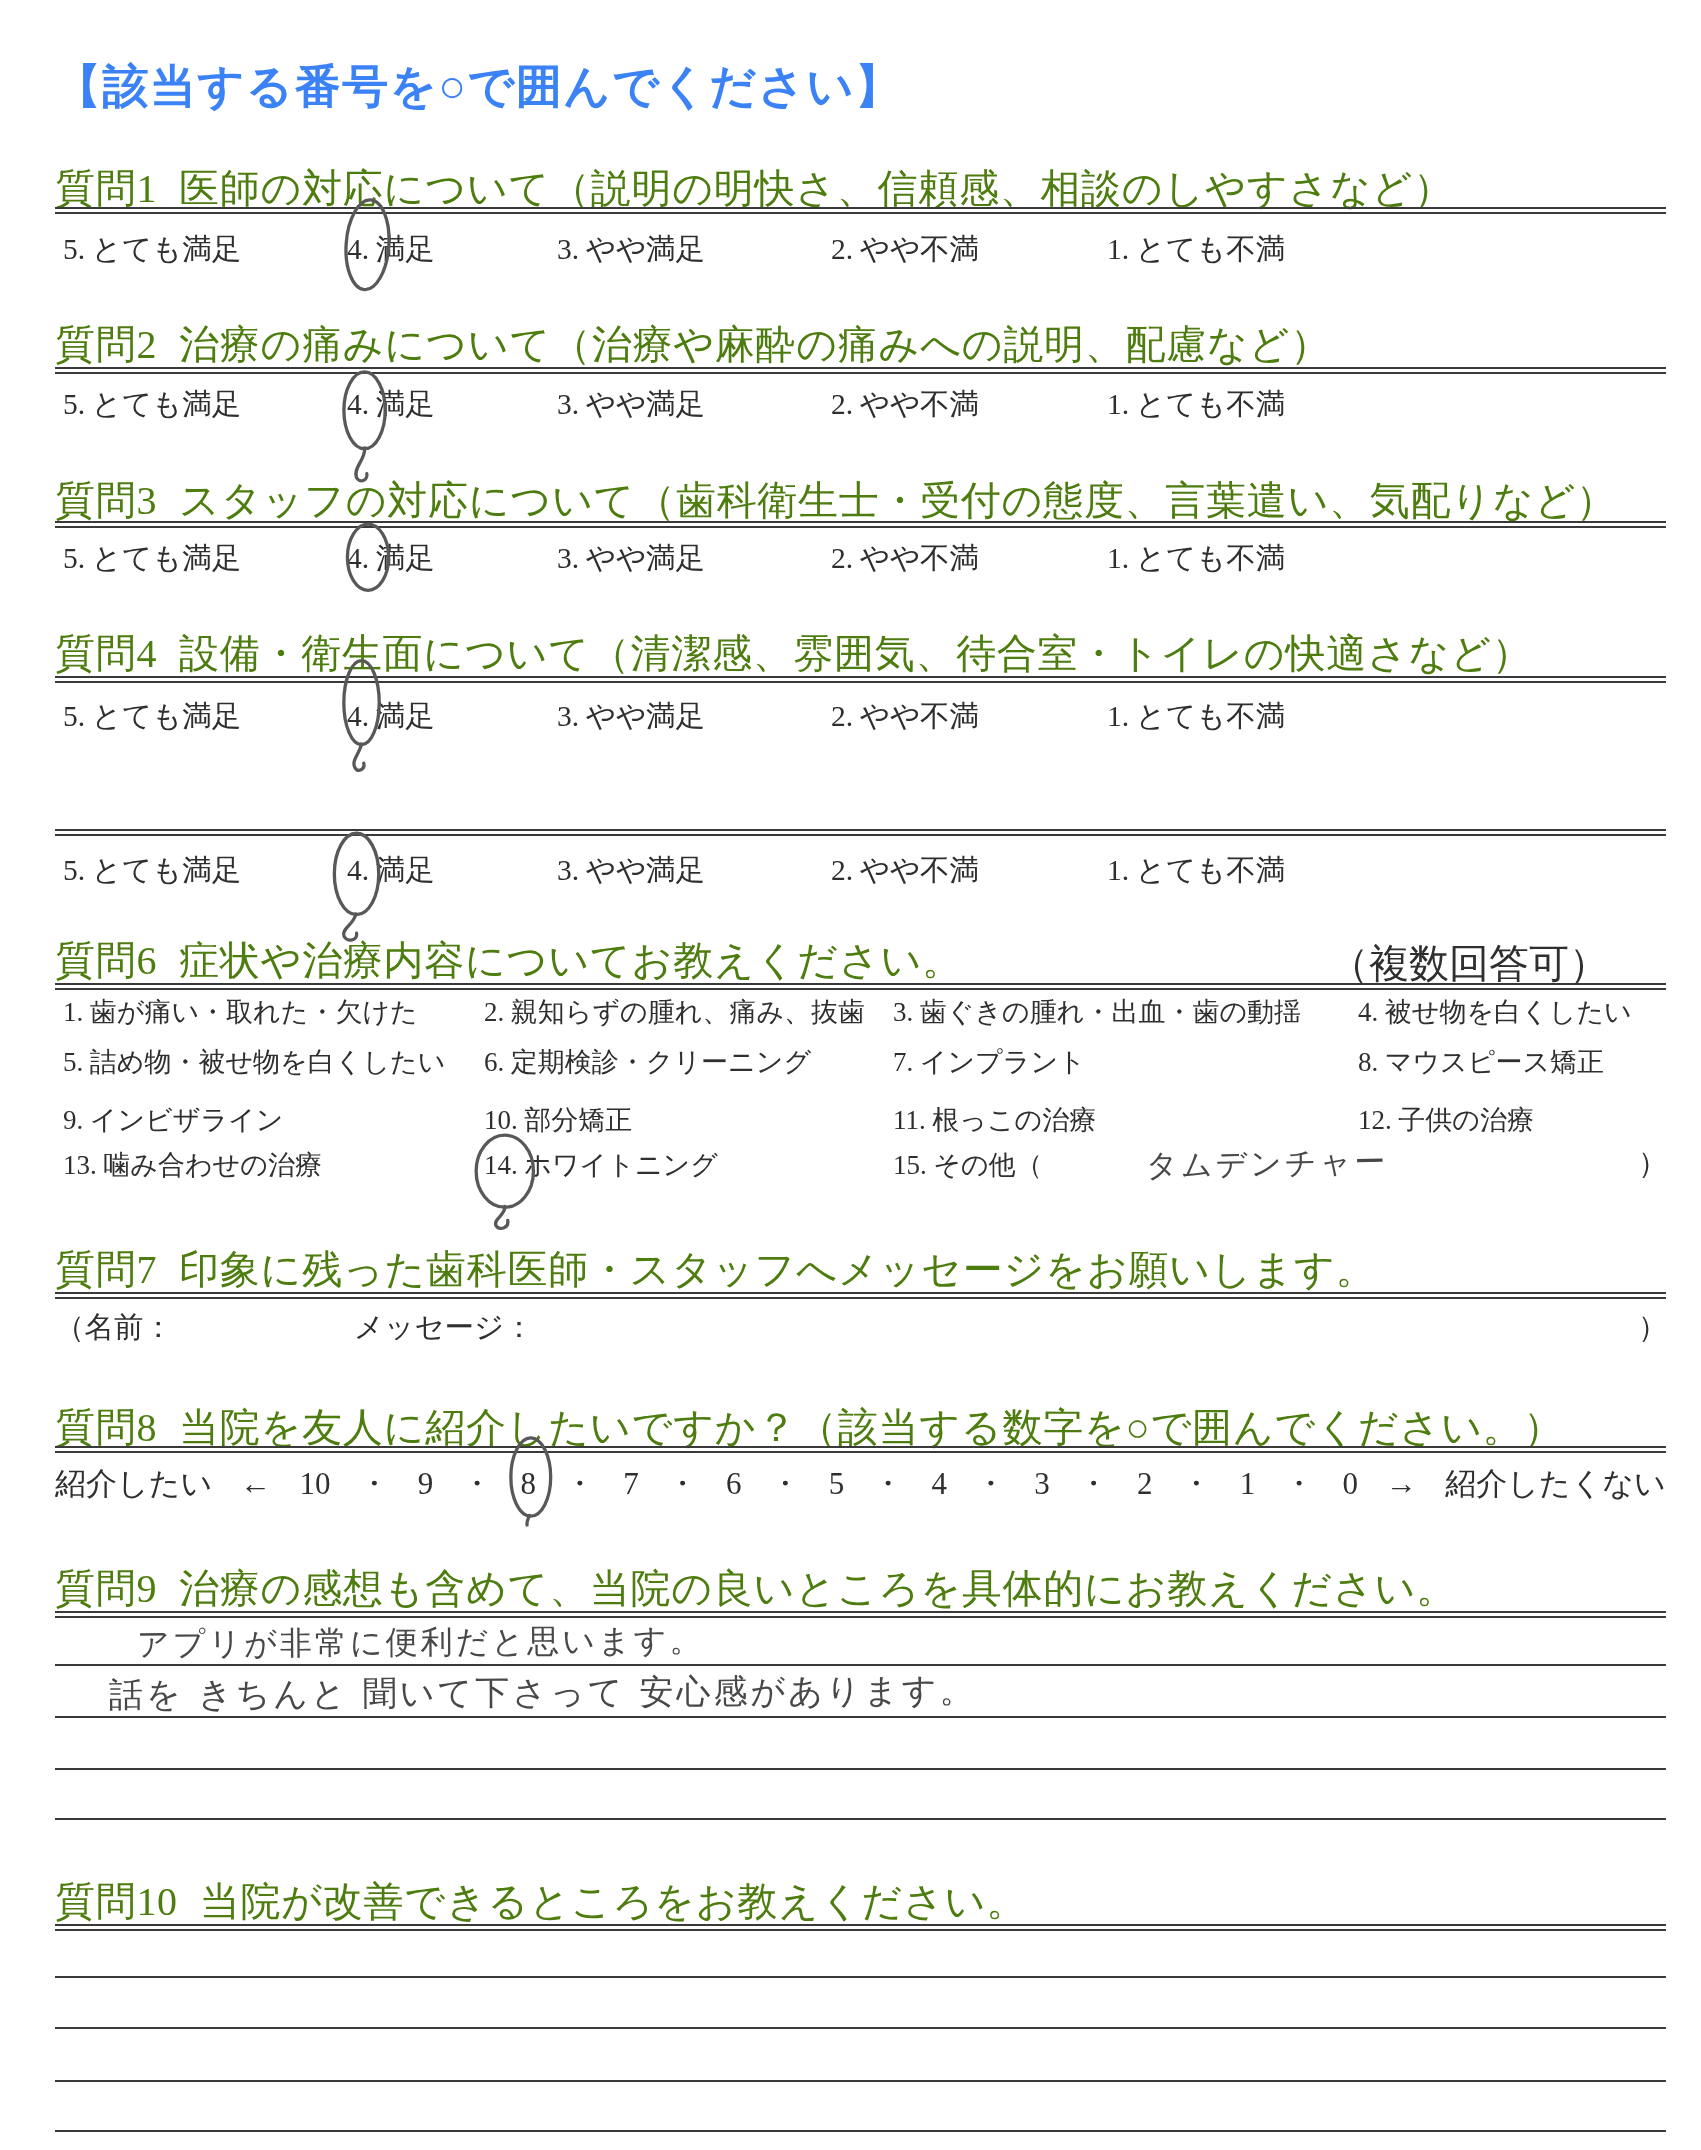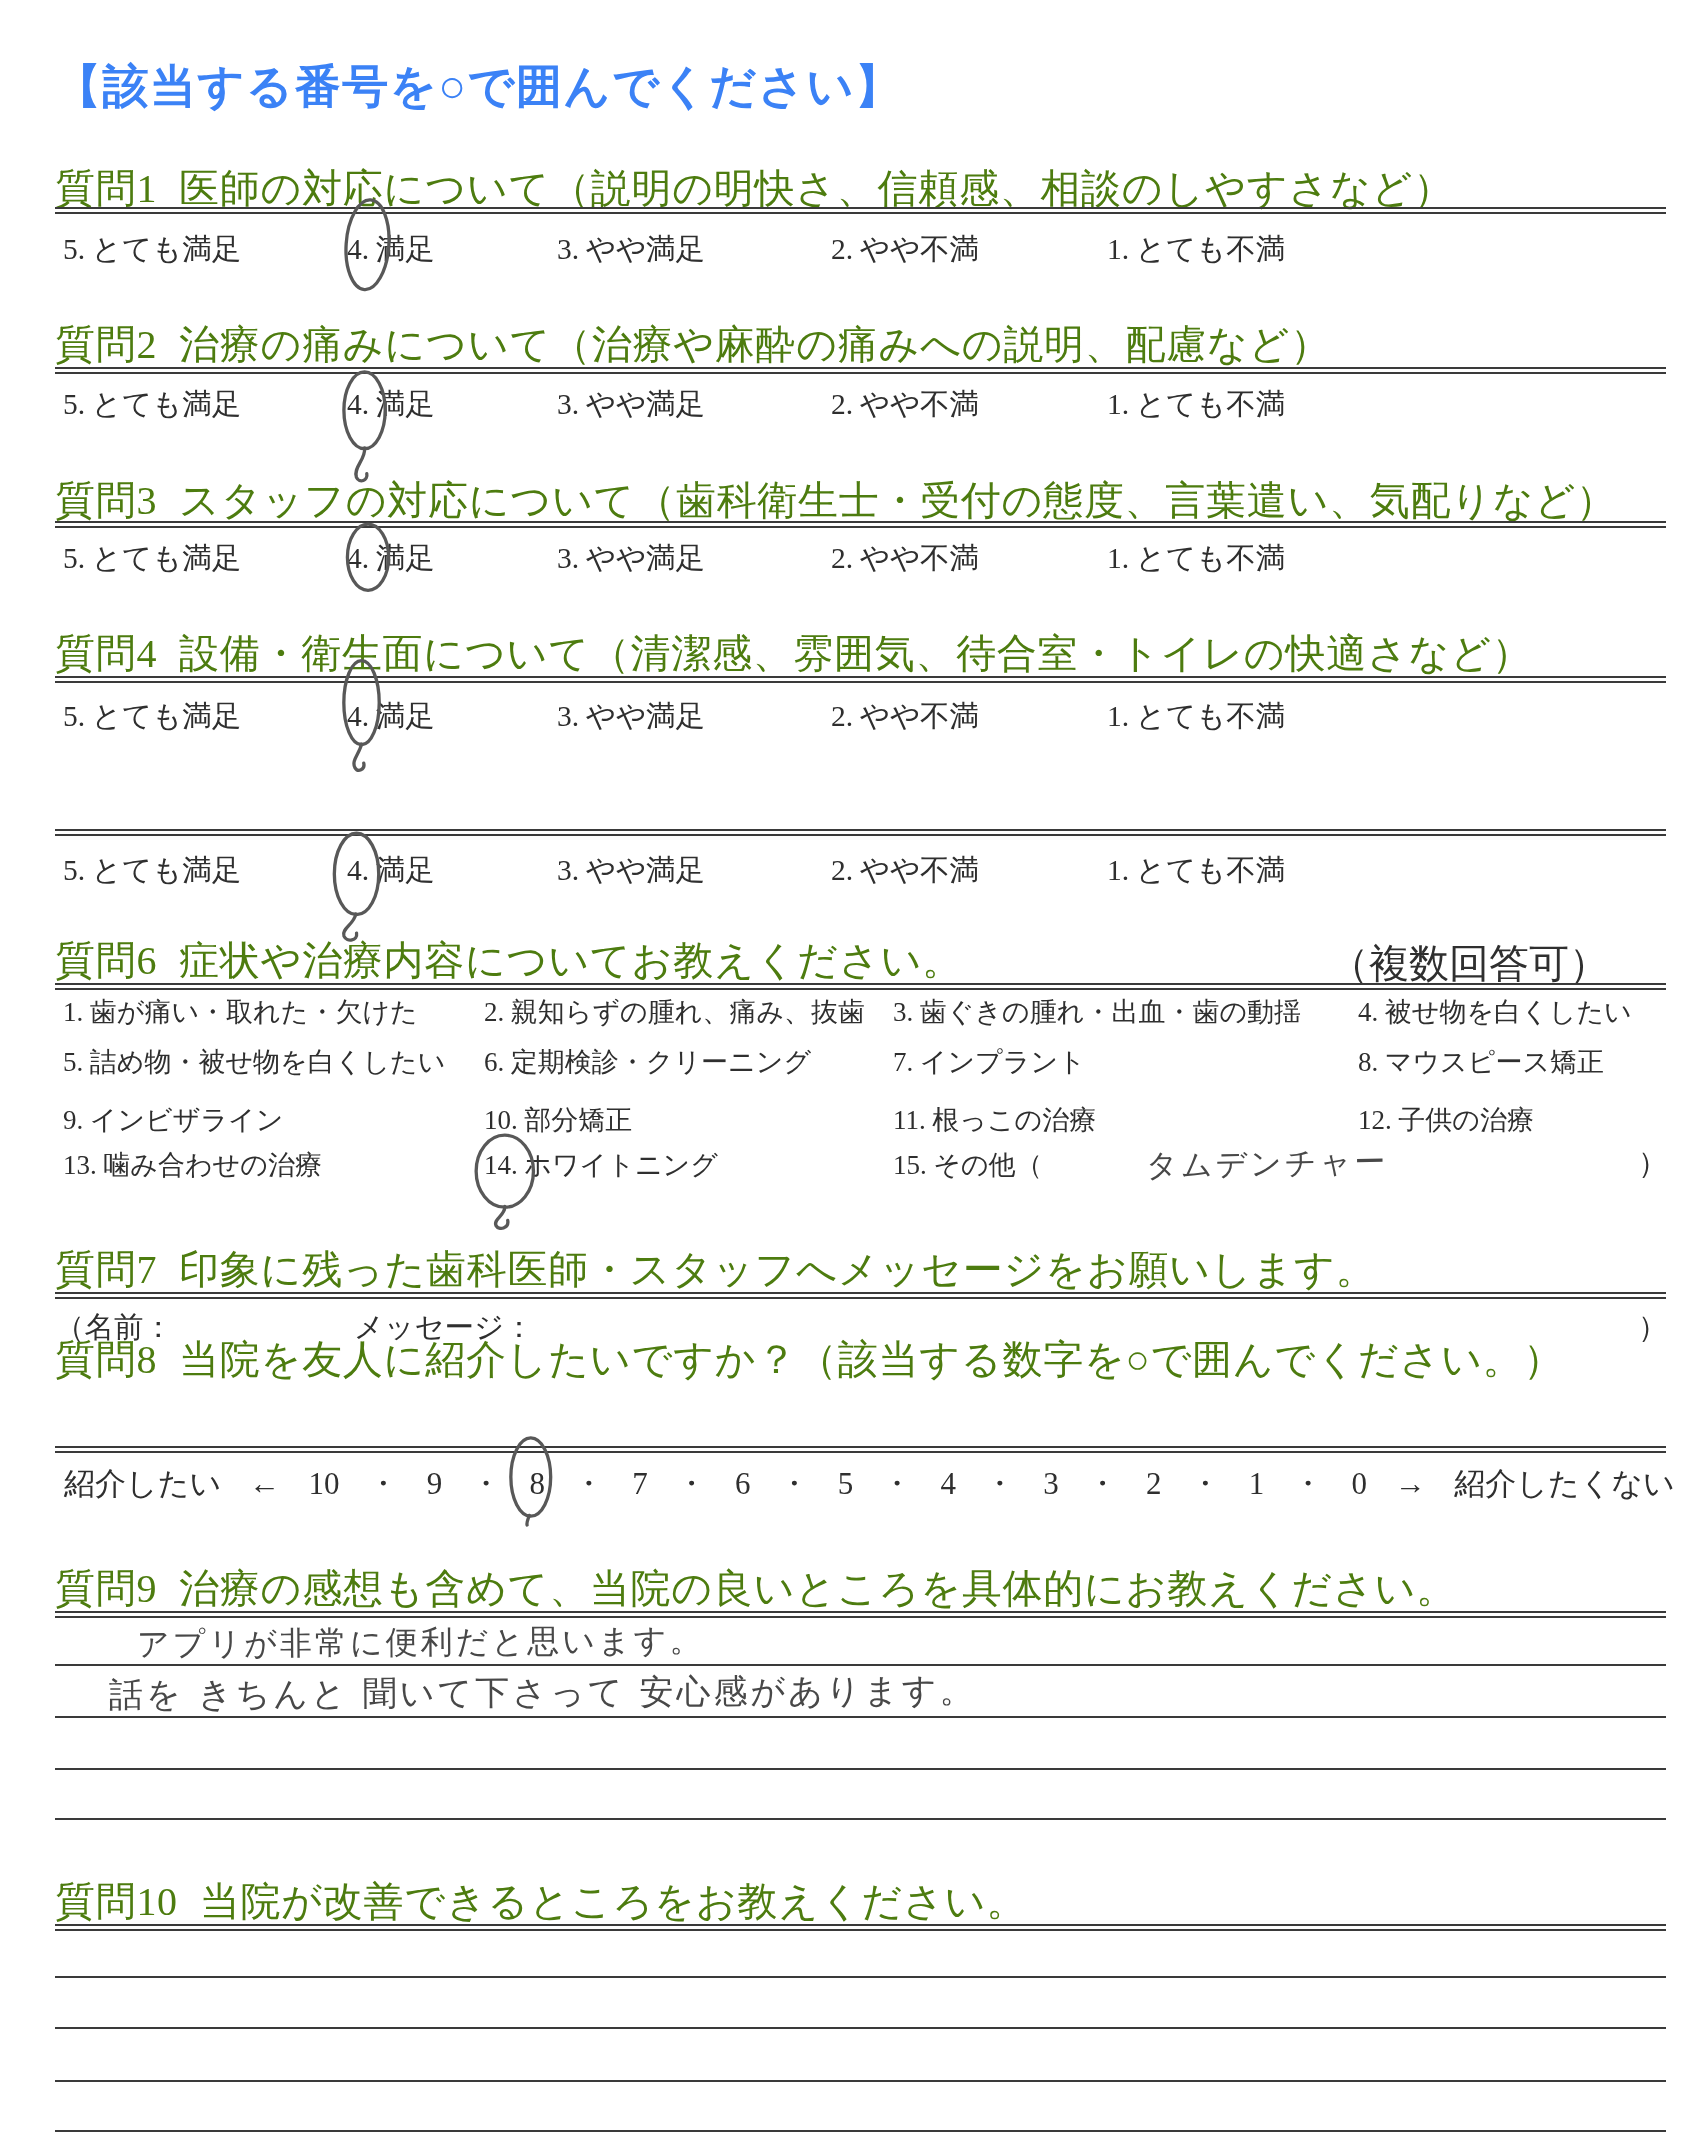--- a/index.html
+++ b/index.html
@@ -23,21 +23,21 @@
   }
   .wline { left:55px; width:1611px; height:2.2px; background:#3a3a3a; }
   .opt { font-size:29.5px; }
   .opt .onum { margin-right:6.6px; }
   .opt6 { font-size:27px; }
   .opt6 .onum { margin-right:6.6px; }
   .q7field { font-size:29.5px; }
   .paren { font-size:29.5px; }
   .q8row {
     left:55px; width:1611px; display:flex; justify-content:space-between;
-    align-items:baseline; font-size:31px;margin-left:9px;
+    align-items:baseline; font-size:31px;
   }
   .q6note { font-size:40px; }
   .hand {
     font-family:"DejaVu Sans",sans-serif;
     color:#484848; letter-spacing:3px;
   }
   .hand-other { font-size:31px; transform:rotate(-1deg); }
   .hand-l1 { font-size:32px; transform:rotate(-0.4deg); }
   .hand-l2 { font-size:34px; transform:rotate(-0.3deg); }
   svg.circle { overflow:visible; }
@@ -147,21 +147,21 @@
   </svg>
 
   <div class="abs qhead" style="left:55px;top:1242px">
     <span class="qlabel">質問7</span><span>印象に残った歯科医師・スタッフへメッセージをお願いします。</span>
   </div>
   <div class="abs sep" style="top:1292px"></div>
   <span class="abs q7field" style="left:55px;top:1308px">（名前：</span>
   <span class="abs q7field" style="left:354px;top:1308px">メッセージ：</span>
   <span class="abs q7field" style="left:1638px;top:1308px">）</span>
 
-  <div class="abs qhead" style="left:55px;top:1332px">
+  <div class="abs qhead" style="left:55px;top:1400px">
     <span class="qlabel">質問8</span><span>当院を友人に紹介したいですか？（該当する数字を○で囲んでください。）</span>
   </div>
   <div class="abs sep" style="top:1446px"></div>
   <div class="abs q8row" style="top:1463px">
     <span>紹介したい</span>
     <span>←</span>
     <span>10</span>
     <span>・</span>
     <span>9</span>
     <span>・</span>

